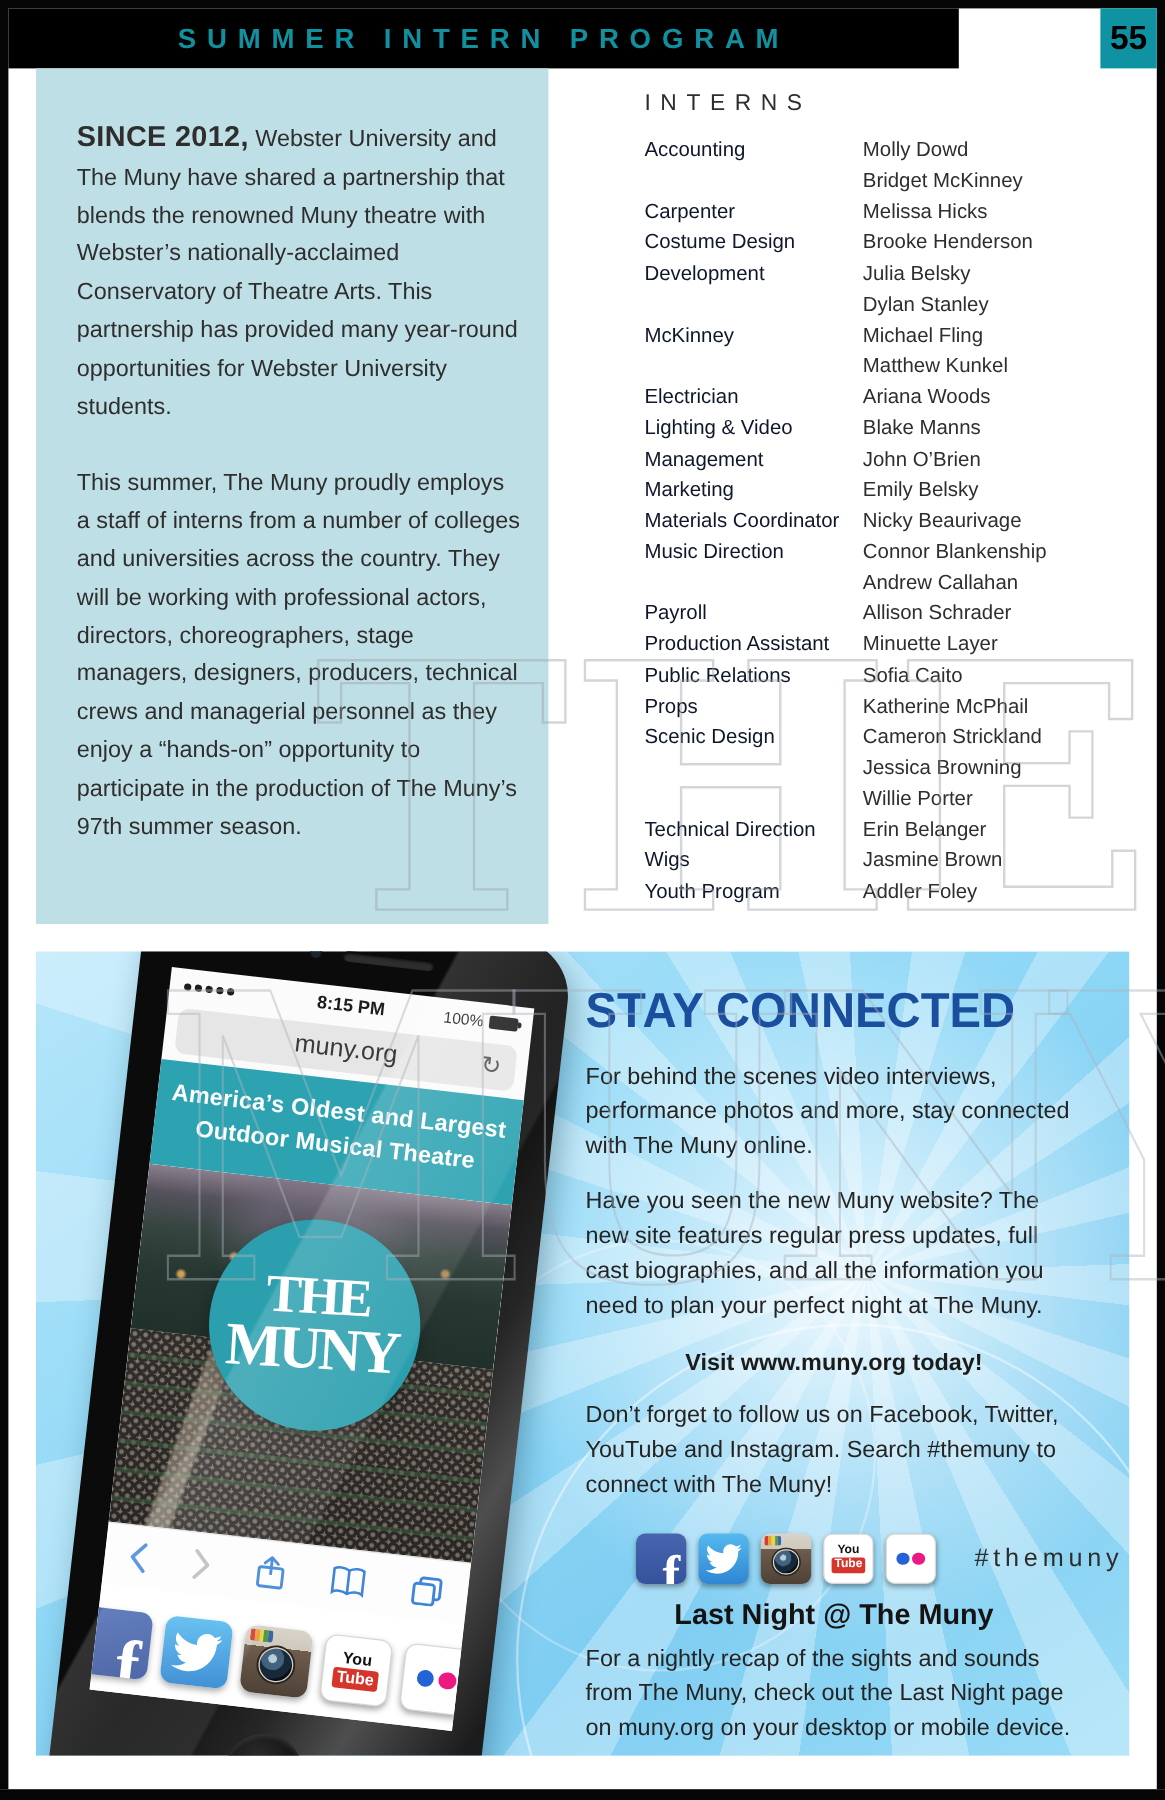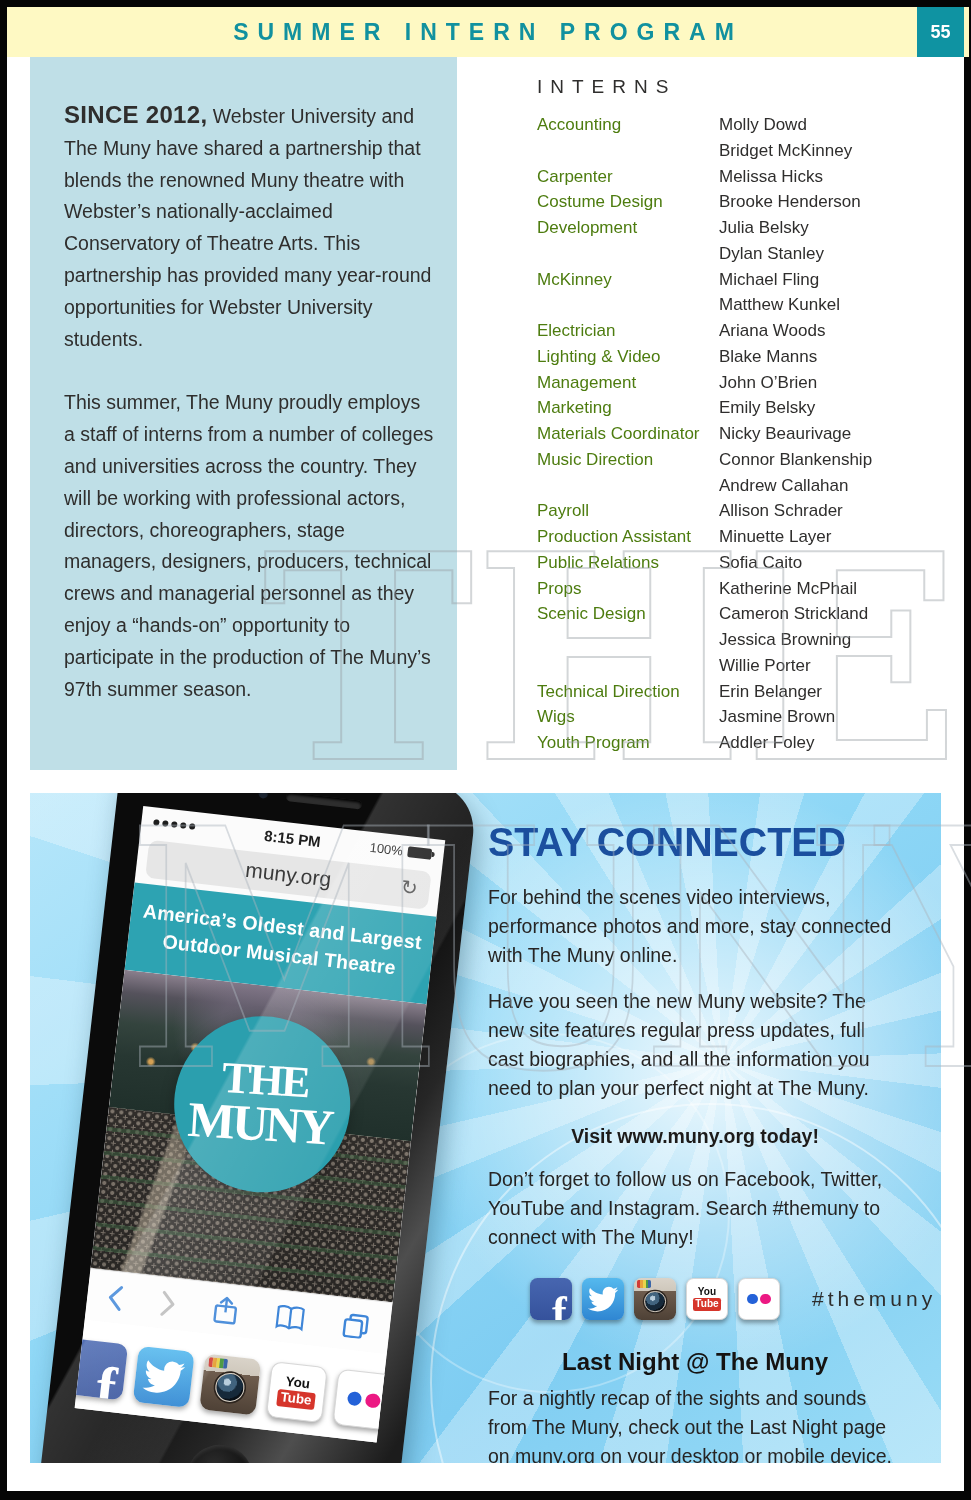--- a/index.html
+++ b/index.html
@@ -7,37 +7,37 @@
   body { font-family:"Liberation Sans", sans-serif; }
   .page { position:relative; width:971px; height:1500px; background:#fff; overflow:hidden; margin:0 auto; }
 
   
   .frame-top    { position:absolute; left:0; top:0; width:971px; height:7px; background:#050505; }
   .frame-left   { position:absolute; left:0; top:0; width:7px; height:1491px; background:#050505; }
   .frame-right  { position:absolute; right:0; top:0; width:7px; height:1491px; background:#050505; }
   .frame-bottom { position:absolute; left:0; bottom:0; width:971px; height:9px; background:#050505; }
 
   
-  .header-bar { position:absolute; left:7px; top:7px; width:962px; height:50px; background:#fef9c3; display:flex; align-items:center; justify-content:center; }
+  .header-bar { position:absolute; left:7px; top:7px; width:792px; height:50px; background:#000000; display:flex; align-items:center; justify-content:center; }
   .header-title { color:#11919f; font-weight:bold; font-size:23px; letter-spacing:9px; }
   .page-num-box { position:absolute; left:917px; top:7px; width:47px; height:50px; background:#0f93a2; display:flex; align-items:center; justify-content:center; }
-  .page-num { color:#ffffff; font-weight:bold; font-size:18px; }
+  .page-num { color:#000000; font-weight:bold; font-size:28px; }
 
   
   .intro-box { position:absolute; left:30px; top:57px; width:427px; height:713px; background:#bfdfe7; padding:42px 28px 0 34px; }
   .intro-box p { width:372px; font-size:19.5px; line-height:31.8px; color:#2f2e2d; }
   .intro-box p + p { margin-top:32px; }
   .intro-lead { font-weight:bold; font-size:24px; letter-spacing:0.3px; }
 
   
   .interns { position:absolute; left:537px; top:76px; width:410px; }
   .interns-heading { font-size:19px; letter-spacing:8px; color:#2f2e2d; }
   .interns-grid { margin-top:17px; }
   .i-row { display:flex; height:25.75px; align-items:flex-start; }
-  .i-role { width:182px; font-size:17px; color:#4d7c0f; }
+  .i-role { width:182px; font-size:17px; color:#0f172a; }
   .i-name { font-size:17px; color:#2f2e2d; }
 
   
   .panel { position:absolute; left:30px; top:793px; width:911px; height:670px; overflow:hidden;
     background:
       radial-gradient(circle at 74% 42%, rgba(255,255,255,0.85) 0%, rgba(255,255,255,0) 38%),
       repeating-conic-gradient(from 8deg at 76% 40%, rgba(255,255,255,0.30) 0deg 9deg, rgba(255,255,255,0) 9deg 20deg),
       linear-gradient(145deg, #b5e6fa 0%, #8ed7f6 45%, #7fcdf2 70%, #9adcf6 100%);
   }
   .ring { position:absolute; border:2px solid rgba(255,255,255,0.45); border-radius:50%; }
@@ -123,21 +123,21 @@
   .home-area { position:absolute; left:0; right:0; bottom:0; height:104px; display:flex; justify-content:center; }
   .home-btn { margin-top:16px; width:66px; height:66px; border-radius:50%; background:radial-gradient(circle at 40% 32%, #2c2c2c 0%, #0c0c0c 70%); display:flex; align-items:center; justify-content:center; box-shadow:inset 0 2px 4px rgba(255,255,255,0.12); }
 
   
   .connected { position:absolute; left:458px; top:26px; width:414px; z-index:20; }
   .connected-heading { color:#1b4f9e; font-weight:bold; font-size:41px; letter-spacing:0px; transform:scaleX(0.96); transform-origin:left; }
   .connected p { font-size:19.5px; line-height:29px; color:#262423; margin-top:17px; }
   .visit-line { text-align:center; font-weight:bold; font-size:19.5px; color:#1d1b1a; margin-top:22px; }
   .hash-row { display:flex; align-items:center; gap:10px; margin:26px 0 0 42px; }
   .hashtag { margin-left:22px; font-size:21px; letter-spacing:4px; color:#2e2d2c; }
-  .lastnight-heading { text-align:center; font-weight:bold; font-size:24px; color:#151312; margin-top:28px; }
+  .lastnight-heading { text-align:center; font-weight:bold; font-size:24px; color:#151312; margin-top:12px; }
   .connected p.lastnight-text { margin-top:8px; }
 </style>
 </head>
 <body>
 
 <div class="page">
   <div class="frame-top"></div>
   <div class="frame-left"></div>
   <div class="frame-right"></div>
   <div class="frame-bottom"></div>

